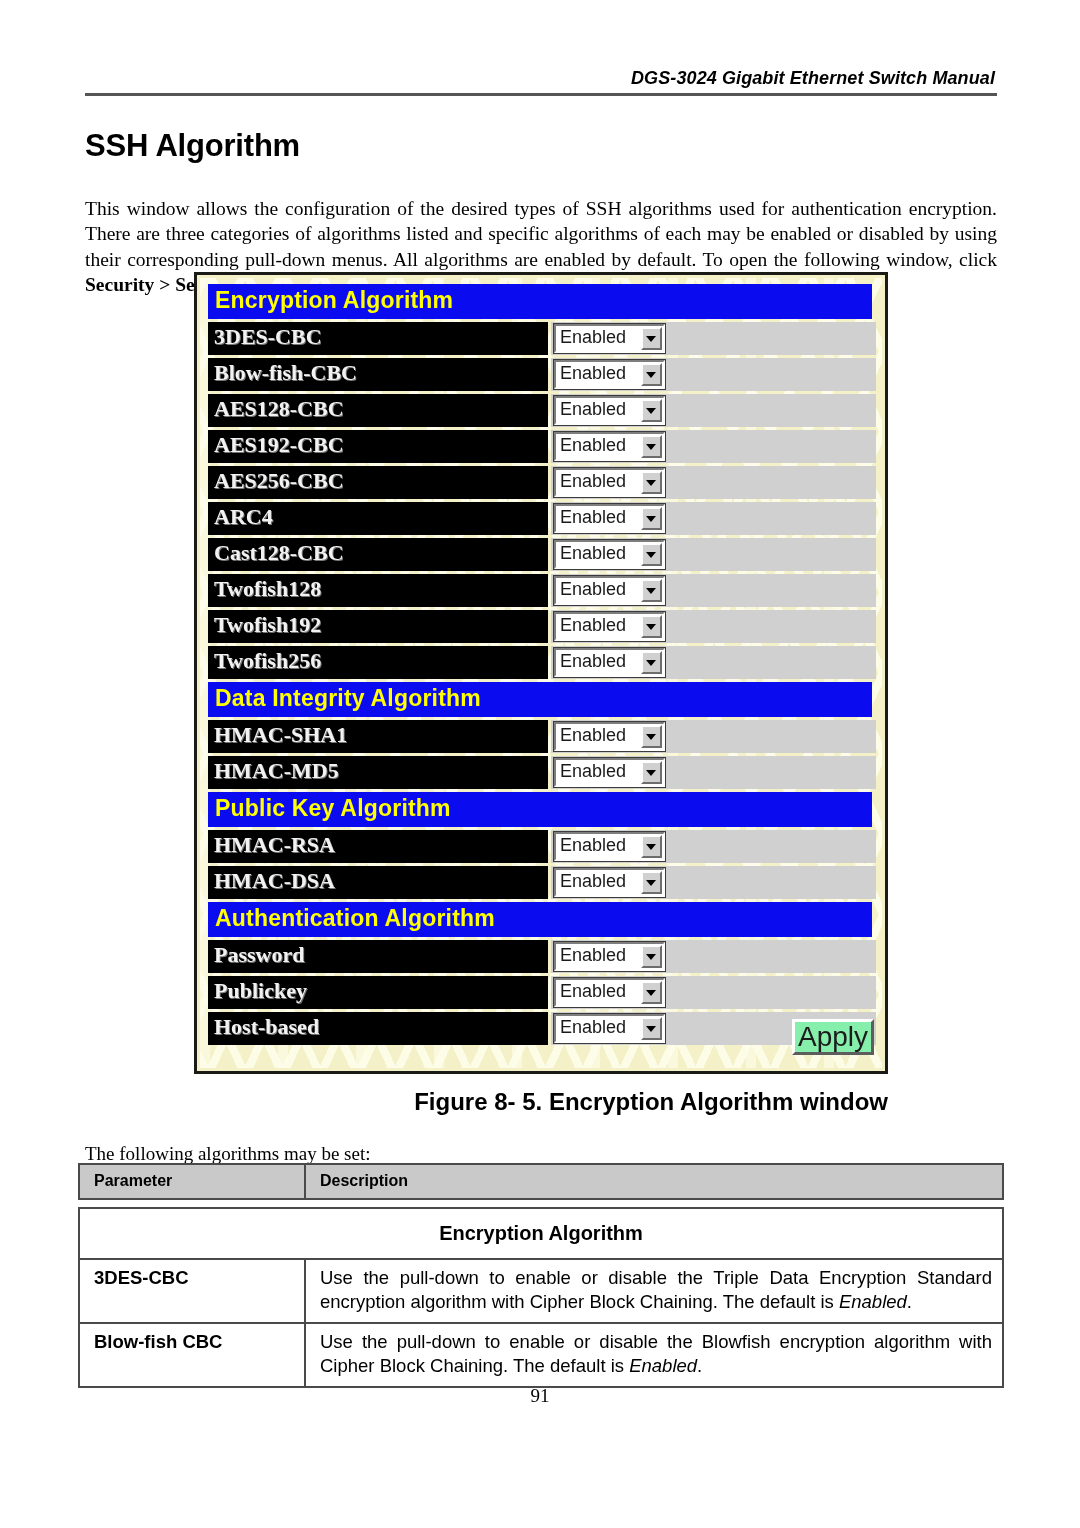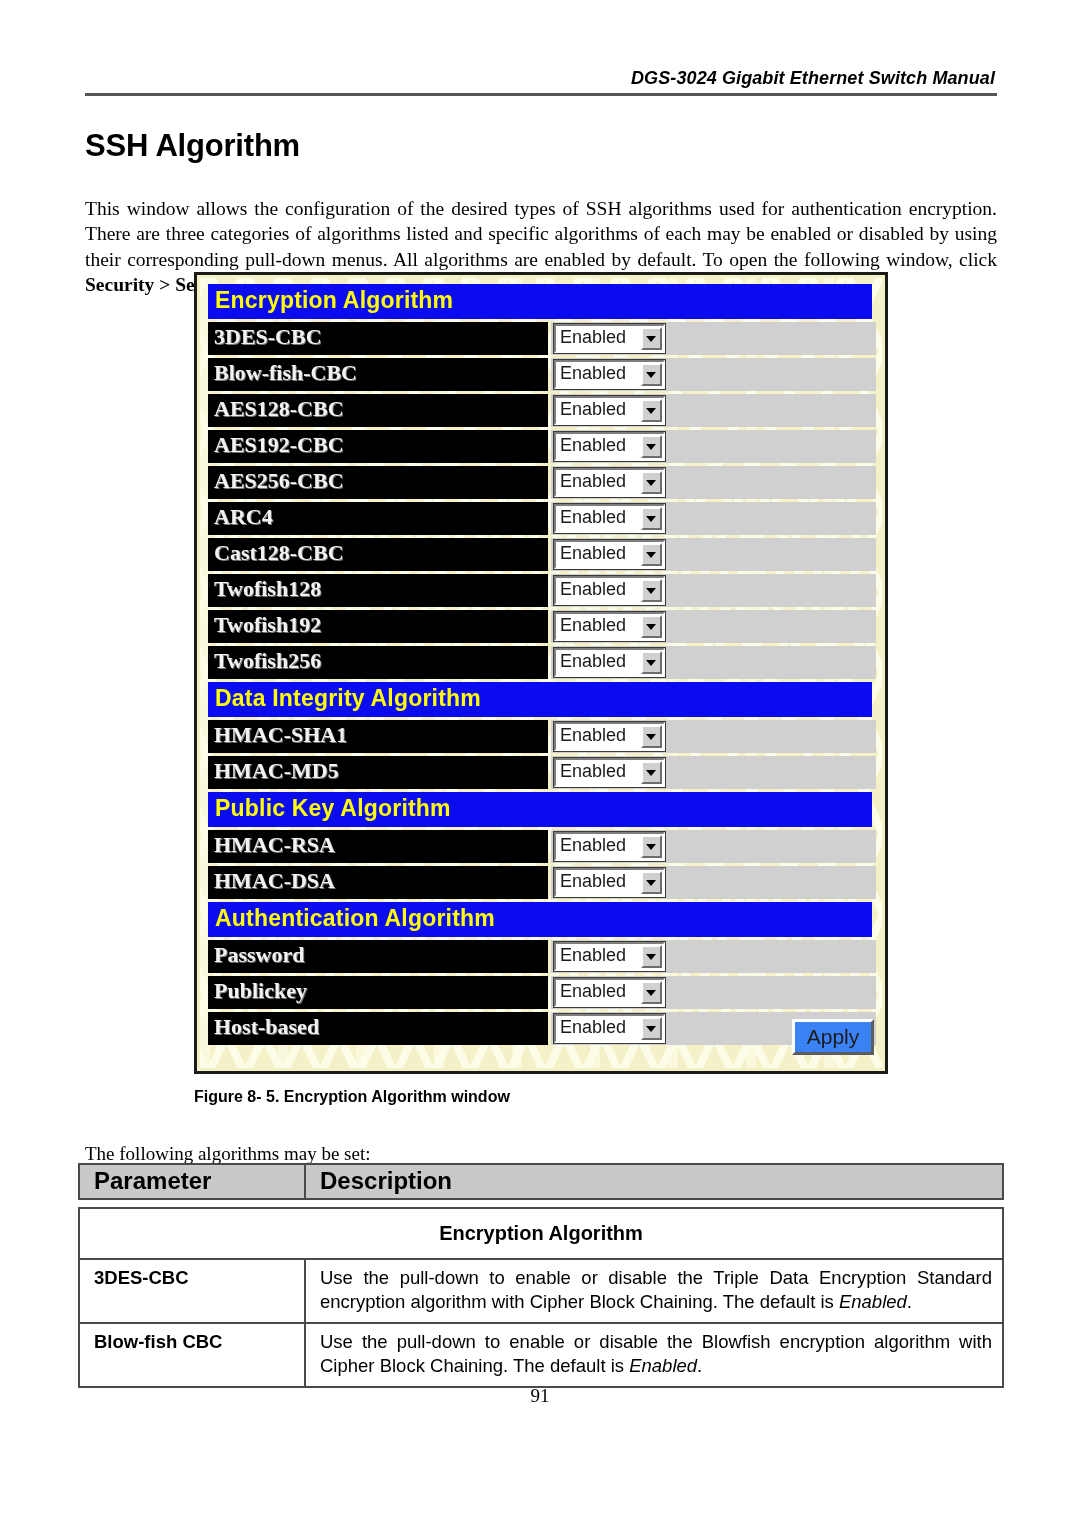--- a/index.html
+++ b/index.html
@@ -214,43 +214,43 @@
     bottom: 5px;
     width: 668px;
     height: 46px;
   }
   .apply-btn {
     position: absolute;
     right: 2px;
     top: 2px;
     width: 82px;
     height: 36px;
-    background: #3b82f6;
+    background: #86efac;
     border-top: 3px solid #ffffff;
     border-left: 3px solid #ffffff;
     border-right: 3px solid #5d5d5d;
     border-bottom: 3px solid #5d5d5d;
     box-sizing: border-box;
     font-family: "Liberation Sans", "DejaVu Sans", sans-serif;
-    font-size: 21px;
+    font-size: 28px;
     color: #1c1c1c;
     text-align: center;
     line-height: 30px;
   }
 
   
   .fig-caption {
     position: absolute;
     left: 194px;
     top: 1088px;
     width: 694px;
-    text-align: left;
+    text-align: right;
     font-family: "Liberation Sans", "DejaVu Sans", sans-serif;
     font-weight: bold;
-    font-size: 16px;
+    font-size: 24px;
   }
 
   
   .lead-in {
     position: absolute;
     left: 85px;
     top: 1127px;
     font-size: 19px;
     margin-top: 16px;
   }
@@ -267,21 +267,21 @@
   .ptable td {
     border: 2px solid #4a4a4a;
     vertical-align: top;
     padding: 6px 10px 8px 14px;
     font-size: 18.5px;
     line-height: 24px;
   }
   .ptable tr.hdr td {
     background: #c9c9c9;
     font-weight: bold;
-    font-size: 24px;
+    font-size: 16px;
     padding-top: 4px;
     padding-bottom: 5px;
     border-bottom: 2px solid #4a4a4a;
   }
   .ptable tr.hdr td.p1 { width: 200px; }
   .ptable tr.group td {
     text-align: center;
     font-weight: bold;
     font-size: 20px;
     padding: 12px 0 13px 0;

